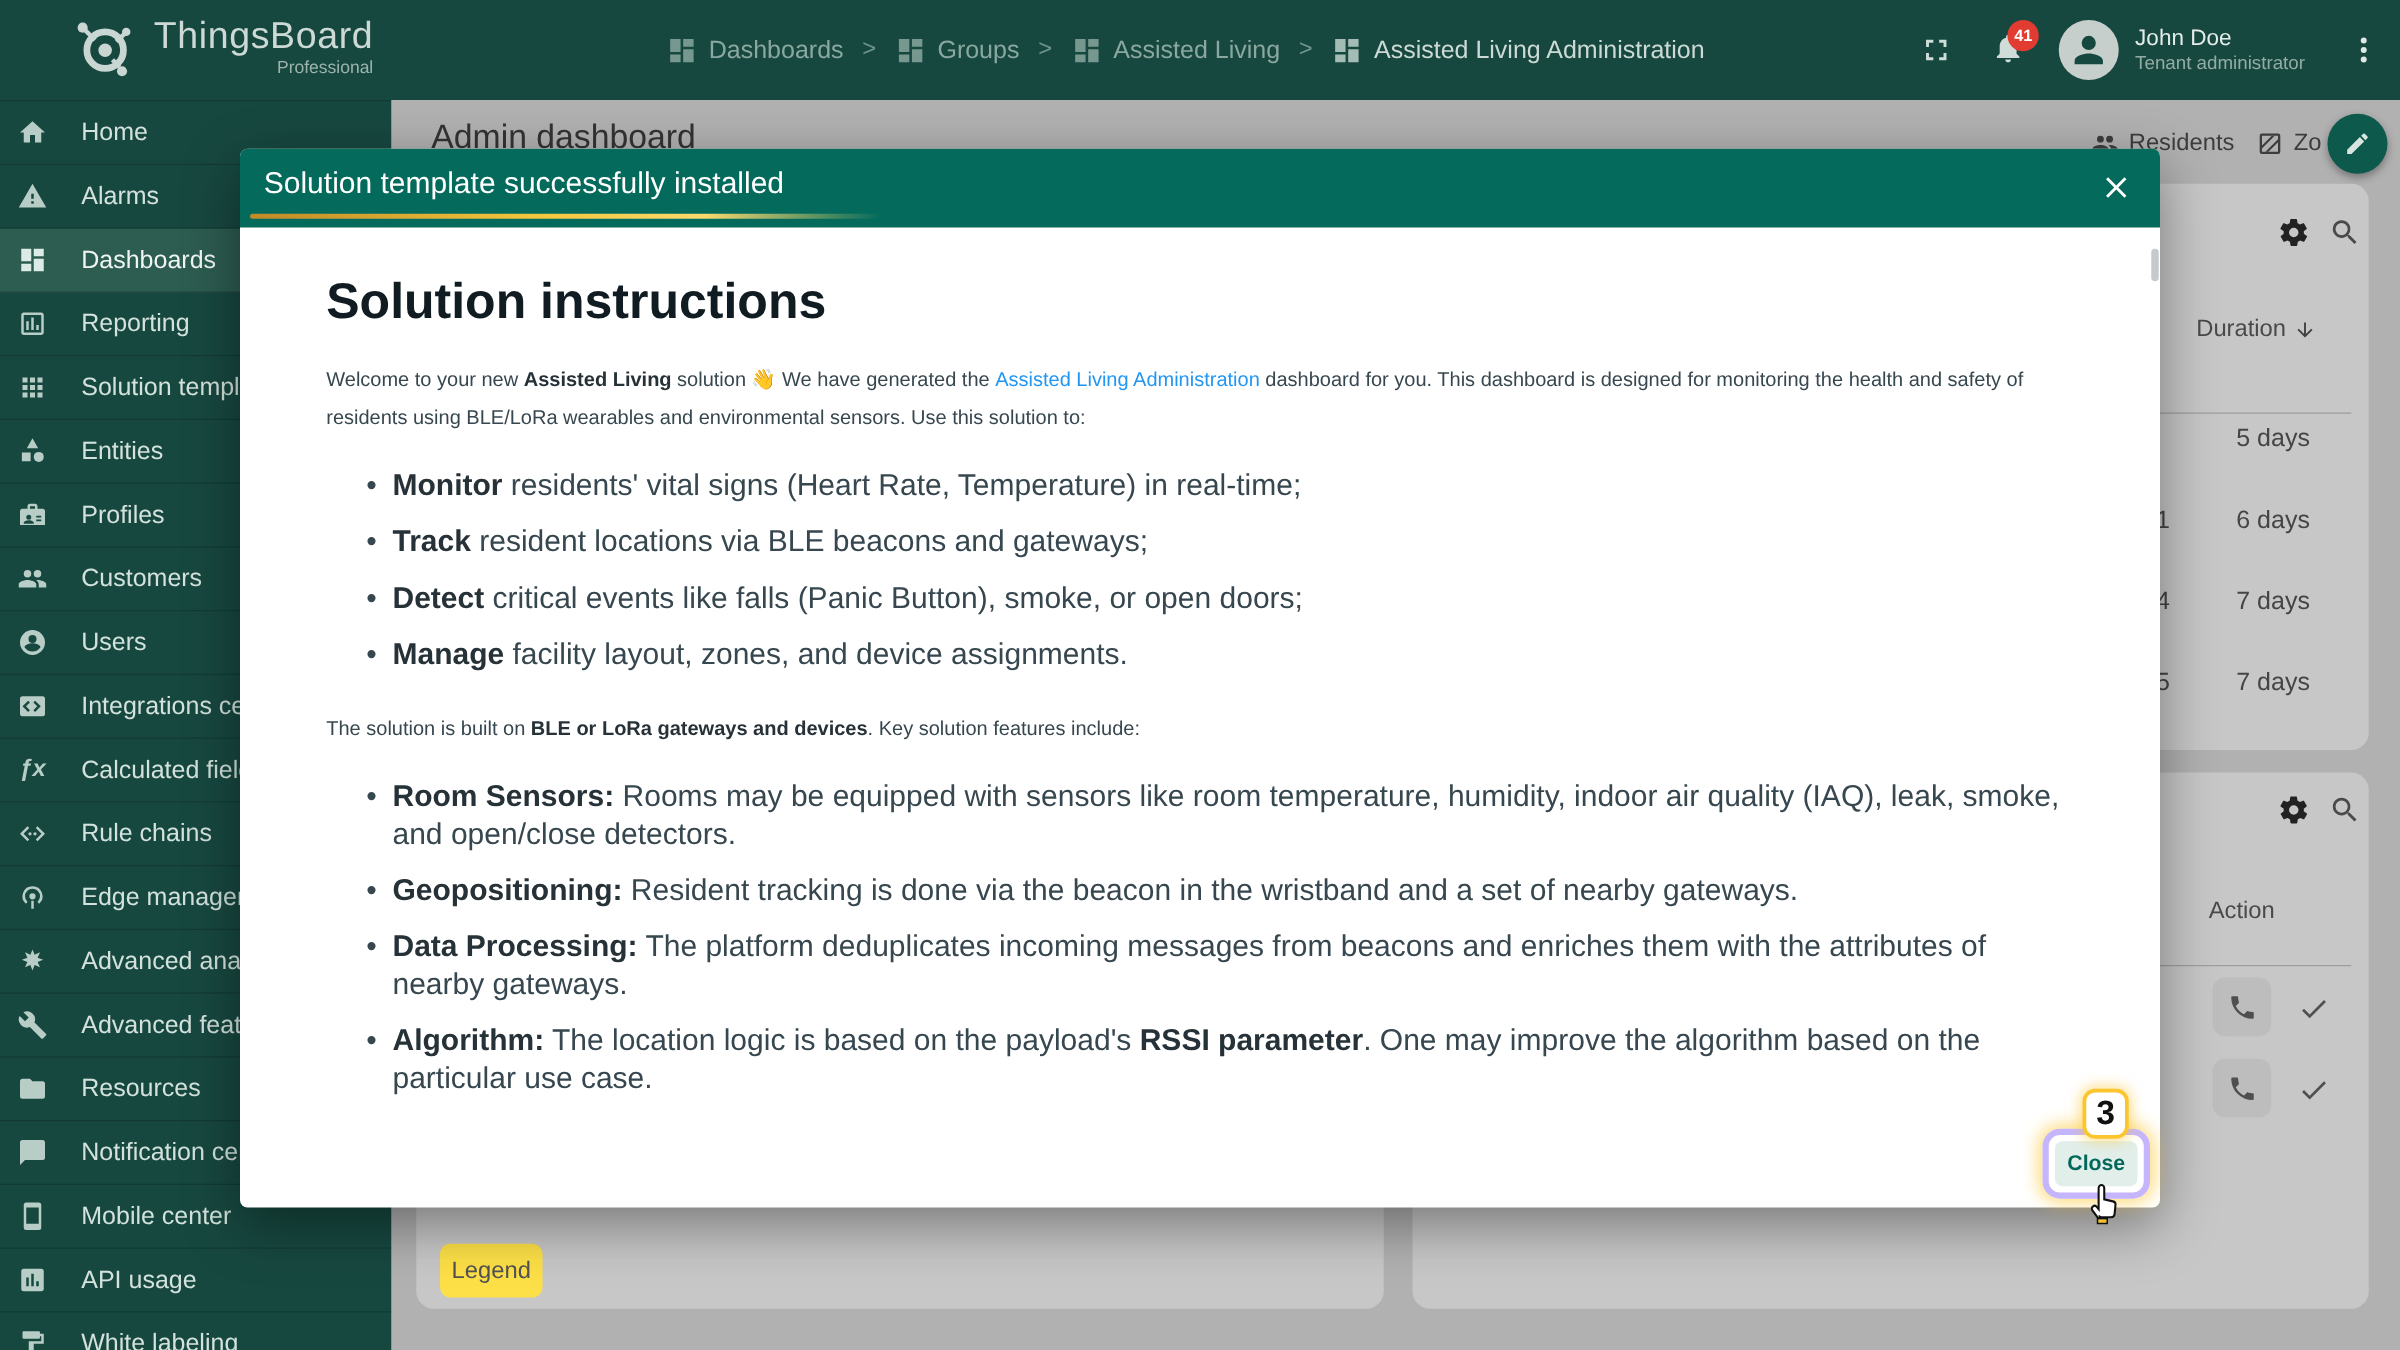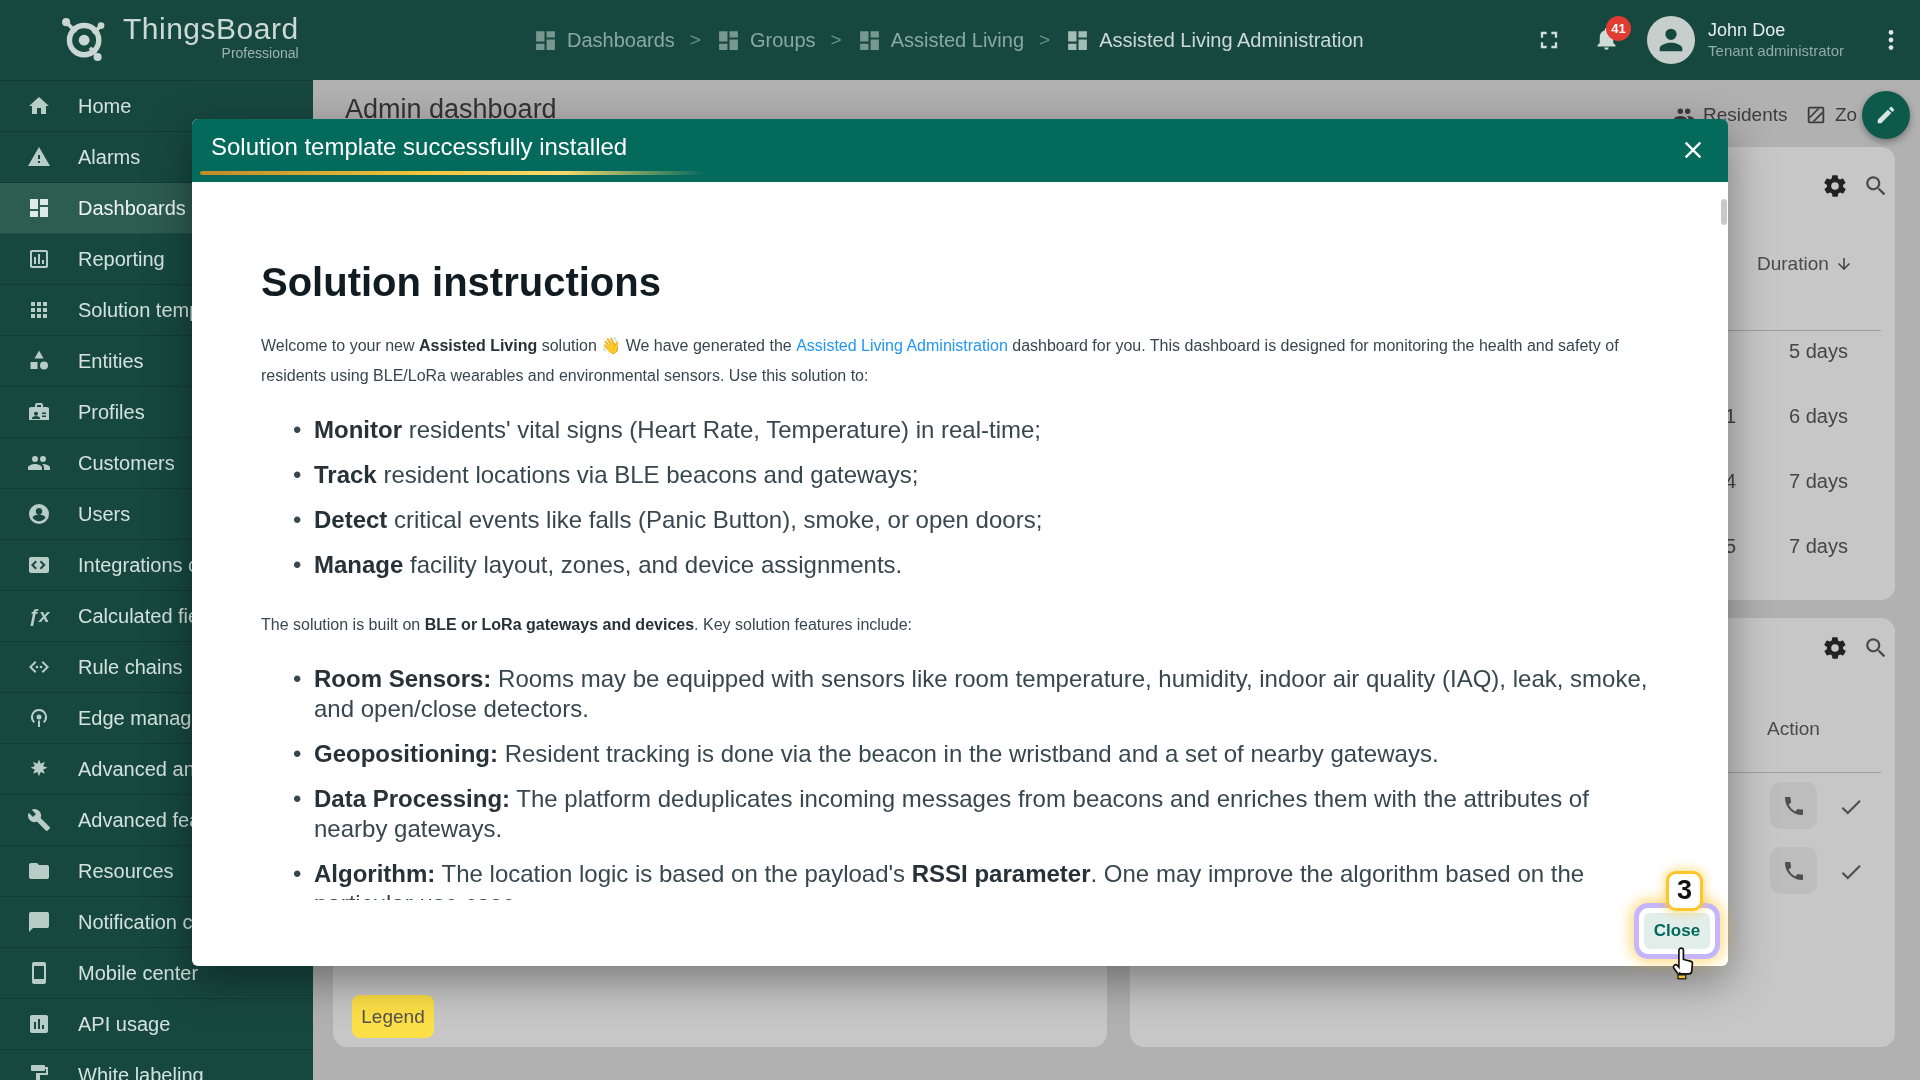--- a/index.html
+++ b/index.html
@@ -30,21 +30,21 @@
     color:#fff; font-size:13px; font-weight:700; display:flex; align-items:center; justify-content:center; }
   .avatar { width:48px; height:48px; border-radius:50%; background:#c7cfcd; display:flex; align-items:center; justify-content:center; cursor:pointer; margin-right:13px; }
   .person-ic { width:34px; height:34px; color:#174840; }
   .user-names { display:flex; flex-direction:column; line-height:1.25; margin-right:34px; }
   .user-name { font-size:18px; color:#e4ecea; }
   .user-role { font-size:15px; color:#93aca4; }
   .kebab { width:26px; height:30px; color:#dfe8e5; cursor:pointer; }
 
   
   .sidebar { position:absolute; top:80px; left:0; width:313px; bottom:0; background:#174840; z-index:2; border-top:1px solid rgba(0,0,0,.2); }
-  .sb-item { height:51px; display:flex; align-items:center; padding-left:27px; gap:27px;
+  .sb-item { height:51px; display:flex; align-items:center; padding-left:14px; gap:27px;
     border-bottom:1px solid rgba(0,0,0,.18); cursor:pointer; white-space:nowrap; overflow:hidden; }
   .sb-item.active { background:#2d5c50; }
   .sb-icon { width:24px; height:24px; color:#b7cdc6; }
   .sb-item.active .sb-icon { color:#dcebe6; }
   .sb-label { font-size:20px; color:#d3e2dc; }
   .sb-item.active .sb-label { color:#eef5f2; }
   .icon-text { font-size:19px; font-style:italic; font-weight:700; }
 
   
   .content { position:absolute; top:80px; left:313px; right:0; bottom:0; background:#b1b1b1; z-index:1; }
@@ -83,21 +83,21 @@
 
   
   .modal { position:absolute; left:192px; top:119px; width:1536px; height:847px; background:#fff; border-radius:6px;
     box-shadow:0 14px 45px rgba(0,0,0,.4); z-index:10; }
   .modal-head { position:absolute; top:0; left:0; right:0; height:63px; background:#046a5c; border-radius:6px 6px 0 0; }
   .modal-head-title { position:absolute; left:19px; top:14px; font-size:24px; font-weight:500; color:#fff; }
   .modal-underline { position:absolute; left:8px; top:52px; width:505px; height:4px; border-radius:2px;
     background:linear-gradient(90deg,#c08a28,#f2c63d 45%,#f7d96e 72%,rgba(247,217,110,0)); }
   .modal-close { position:absolute; right:20px; top:17px; width:30px; height:30px; background:none; border:none; cursor:pointer; color:#fff; }
   .close-ic { width:28px; height:28px; }
-  .modal-body { position:absolute; top:63px; left:0; right:8px; bottom:66px; padding:78px 62px 0 69px; overflow:hidden; }
+  .modal-body { position:absolute; top:63px; left:0; right:8px; bottom:66px; padding:37px 62px 0 69px; overflow:hidden; }
   .modal-body h1 { font-size:40px; font-weight:600; color:#101c22; margin:0 0 26px; }
   .modal-body p { font-size:16px; line-height:30px; color:#37474f; margin:0 0 24px; }
   .modal-body ul { list-style:none; margin:12px 0 30px; padding-left:40px; }
   .modal-body li { position:relative; padding-left:13px; margin-bottom:15px; font-size:24px; line-height:30px; color:#37474f; }
   .modal-body li::before { content:"•"; position:absolute; left:-8px; color:#37474f; }
   .b { font-weight:700; color:#263238; }
   .link { color:#2196f3; font-weight:500; text-decoration:none; cursor:pointer; }
   .modal-scrollbar { position:absolute; right:1px; top:80px; width:6px; height:26px; background:#c6cacd; border-radius:3px; cursor:pointer; }
 
   

